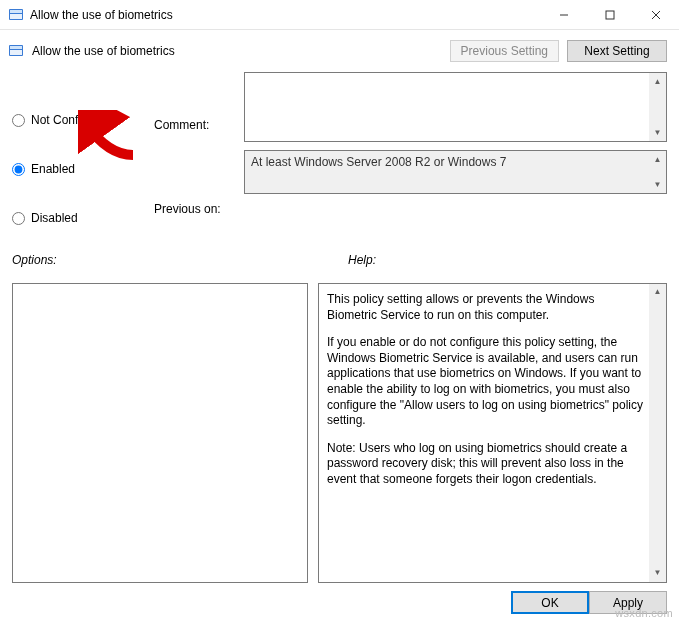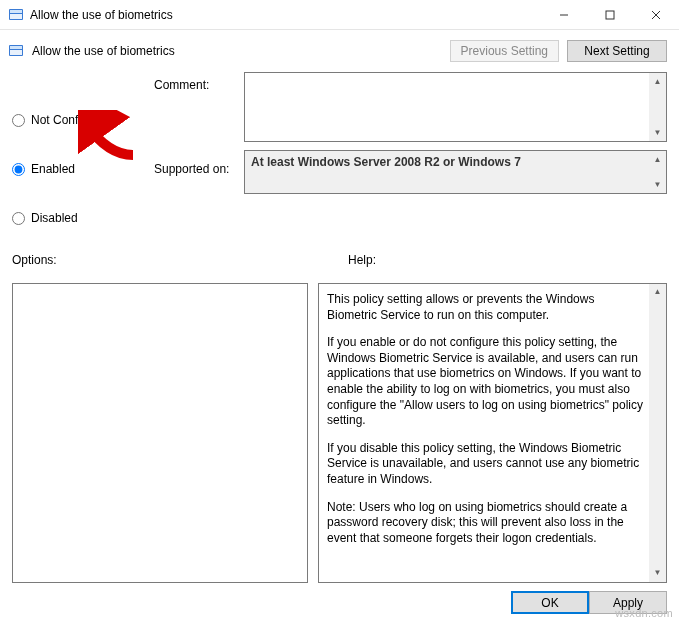--- a/index.html
+++ b/index.html
@@ -65,50 +65,50 @@
   .radio-opt {
     display:flex; align-items:center;
     margin-bottom: 12px;
     position:relative;
     margin-top:35px;
   }
   .radio-opt input { margin: 0 6px 0 0; }
   .labels-col {
     width: 78px;
   }
-  .labels-col .lab-comment { padding-top:6px; }
+  .labels-col .lab-comment { padding-top:6px;margin-top:40px; }
   .labels-col .lab-supported { margin-top: 70px; }
   .fields-col { flex:1; display:flex; flex-direction:column; gap:8px; }
   .sunken-box {
     border: 1px solid #7a7a7a;
     background: #fff;
     width: 100%;
     position: relative;
   }
   .comment-box { height: 70px; }
   .supported-box {
     height: 44px;
     background: #f0f0f0;
     padding: 4px 20px 12px 6px;
     color: #333;
-    font-weight: bold;
   }
   .scroll-stub {
     position:absolute; right:0; top:0; bottom:0;
     width: 17px;
     background: #f0f0f0;
     display:flex; flex-direction:column; justify-content:space-between;
   }
   .scroll-btn {
     height:17px; display:flex; align-items:center; justify-content:center;
     color:#606060; font-size:8px;
   }
   .mid-labels {
     display:flex; padding: 16px 12px 4px 12px;
     gap: 12px;
+    font-style: italic;
   }
   .mid-labels .left { width: 324px; }
   .panels {
     display:flex; padding: 12px 12px; gap: 10px;
   }
   .panel {
     border: 1px solid #7a7a7a;
     background: #fff;
     height: 300px;
     position: relative;
@@ -208,21 +208,21 @@
       <input type="radio" name="state" checked="" style="">
       <span>Enabled</span>
     </label>
     <label class="radio-opt">
       <input type="radio" name="state" style="">
       <span>Disabled</span>
     </label>
   </div>
   <div class="labels-col">
     <div class="lab-comment">Comment:</div>
-    <div class="lab-supported">Supported on:</div>
+    <div class="lab-supported">Previous on:</div>
   </div>
   <div class="fields-col">
     <div class="sunken-box comment-box">
       <span></span>
       <div class="scroll-stub">
         <div class="scroll-btn">▲</div>
         <div class="scroll-btn">▼</div>
       </div>
     </div>
     <div class="sunken-box supported-box">
@@ -238,21 +238,20 @@
 <div class="mid-labels">
   <div class="left">Options:</div>
   <div>Help:</div>
 </div>
 
 <div class="panels">
   <div class="panel options-panel"></div>
   <div class="panel help-panel">
     <p>This policy setting allows or prevents the Windows Biometric Service to run on this computer.</p>
     <p>If you enable or do not configure this policy setting, the Windows Biometric Service is available, and users can run applications that use biometrics on Windows. If you want to enable the ability to log on with biometrics, you must also configure the "Allow users to log on using biometrics" policy setting.</p>
-    <p>If you disable this policy setting, the Windows Biometric Service is unavailable, and users cannot use any biometric feature in Windows.</p>
     <p>Note: Users who log on using biometrics should create a password recovery disk; this will prevent also loss in the event that someone forgets their logon credentials.</p>
     <div class="scroll-stub">
       <div class="scroll-btn">▲</div>
       <div class="scroll-btn">▼</div>
     </div>
   </div>
 </div>
 
 <div class="footer">
   <button class="primary">OK</button>

